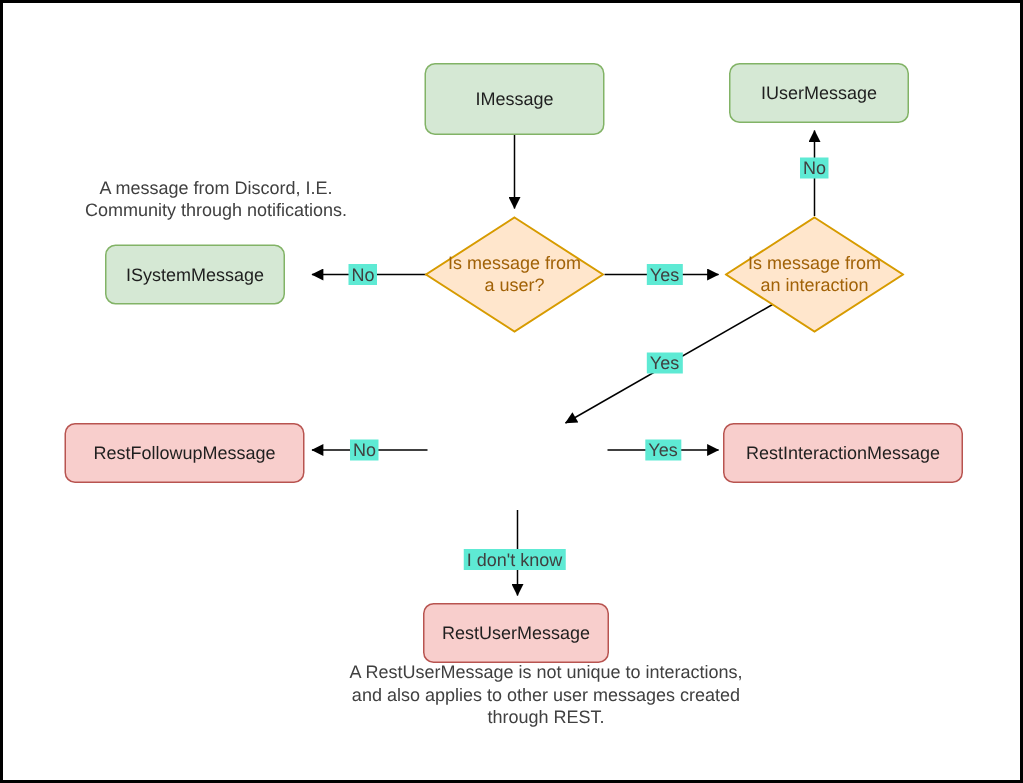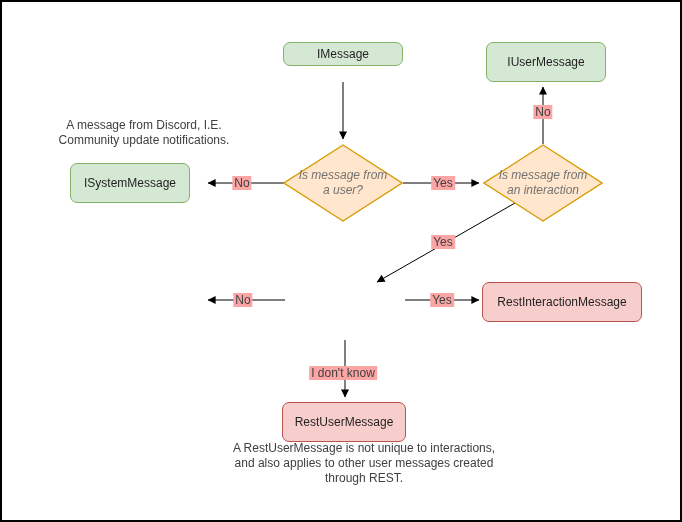--- a/index.html
+++ b/index.html
@@ -14,32 +14,32 @@
     position:absolute; display:flex; align-items:center; justify-content:center;
     font-size:12px; color:#1f1f1f; text-align:center;
     border:1px solid; border-radius:7px; box-sizing:border-box;
   }
   .node.green { background:#d5e8d4; border-color:#82b366; }
   .node.red   { background:#f8cecc; border-color:#b85450; }
   .diamond { position:absolute; }
   .diamond svg { position:absolute; left:0; top:0; }
   .dlabel {
     position:absolute; inset:0; display:flex; align-items:center; justify-content:center;
-    font-size:12px; line-height:1.25; color:#737373; text-align:center; white-space:pre-line;font-style:italic;
+    font-size:12px; line-height:1.25; color:#a16207; text-align:center; white-space:pre-line;
   }
   .edge-label {
     position:absolute; transform:translate(-50%,-50%);
-    background:#fca5a5; padding:0 2px; font-size:12px; color:#404040; white-space:nowrap;text-align:right;
+    background:#5eead4; padding:0 2px; font-size:12px; color:#404040; white-space:nowrap;text-align:right;
   }
   .note {
     position:absolute; font-size:12px; line-height:1.25; color:#404040;
     text-align:center; white-space:pre-line;
   }
   
-  #n-imessage        { left:281px; top:40px;  width:120px; height:24px; }
+  #n-imessage        { left:281px; top:40px;  width:120px; height:48px; }
   #n-iusermessage    { left:484px; top:40px;  width:120px; height:40px; }
   #n-isystemmessage  { left:68px;  top:161px; width:120px; height:40px; }
   #n-restfollowup    { left:41px;  top:280px; width:160px; height:40px; }
   #n-restinteraction { left:480px; top:280px; width:160px; height:40px; }
   #n-restuser        { left:280px; top:400px; width:124px; height:40px; }
   #d-fromuser        { left:281px; top:142px; width:120px; height:78px; }
   #d-frominteraction { left:481px; top:142px; width:120px; height:78px; }
   #d-initial         { left:283px; top:259px; width:120px; height:78px; }
   #note-system   { left:42px;  top:116px; width:200px; }
   #note-restuser { left:212px; top:439px; width:300px; }
@@ -74,20 +74,23 @@
 
   <div class="node green" id="n-imessage">
     <span>IMessage</span>
   </div>
   <div class="node green" id="n-iusermessage">
     <span>IUserMessage</span>
   </div>
   <div class="node green" id="n-isystemmessage">
     <span>ISystemMessage</span>
   </div>
+  <div class="node red" id="n-restfollowup">
+    <span>RestFollowupMessage</span>
+  </div>
   <div class="node red" id="n-restinteraction">
     <span>RestInteractionMessage</span>
   </div>
   <div class="node red" id="n-restuser">
     <span>RestUserMessage</span>
   </div>
 
   <div class="diamond" id="d-fromuser">
     <svg width="120" height="78">
       <polygon points="60,1 119,39 60,77 1,39" stroke-width="1.3" fill="#ffe6cc" stroke="#d79b00"></polygon>
@@ -105,18 +108,18 @@
 
   <div class="edge-label" id="lbl-user-no">No</div>
   <div class="edge-label" id="lbl-user-yes">Yes</div>
   <div class="edge-label" id="lbl-interaction-no">No</div>
   <div class="edge-label" id="lbl-interaction-yes">Yes</div>
   <div class="edge-label" id="lbl-initial-no">No</div>
   <div class="edge-label" id="lbl-initial-yes">Yes</div>
   <div class="edge-label" id="lbl-initial-idk">I don't know</div>
 
   <div class="note" id="note-system">A message from Discord, I.E.
-Community update notifications.</div>
+Community through notifications.</div>
   <div class="note" id="note-restuser">A RestUserMessage is not unique to interactions,
 and also applies to other user messages created
 through REST.</div>
 
 </div>
 
 </body></html>

